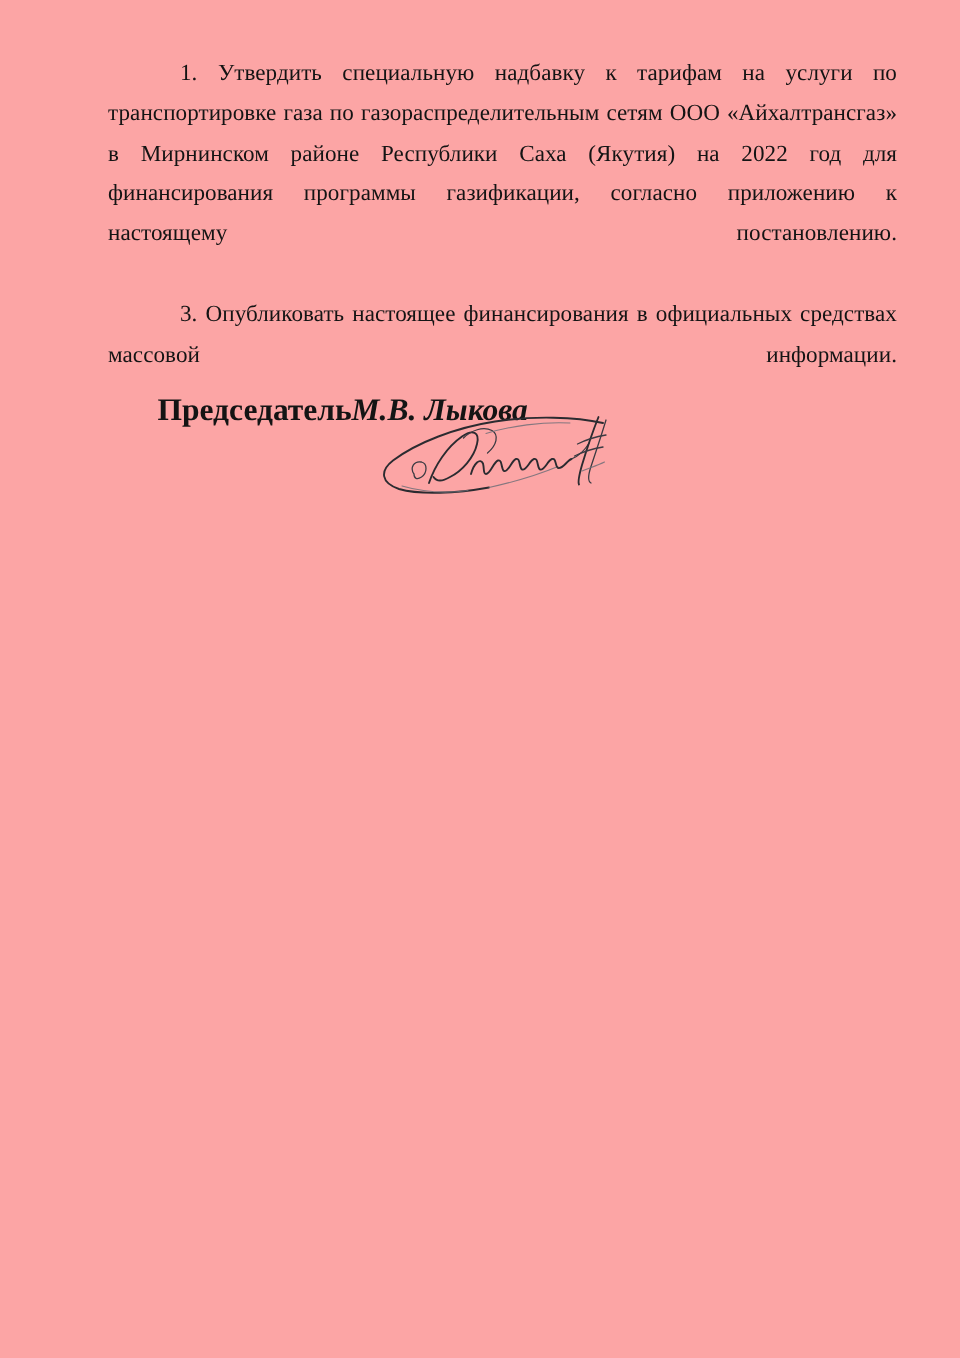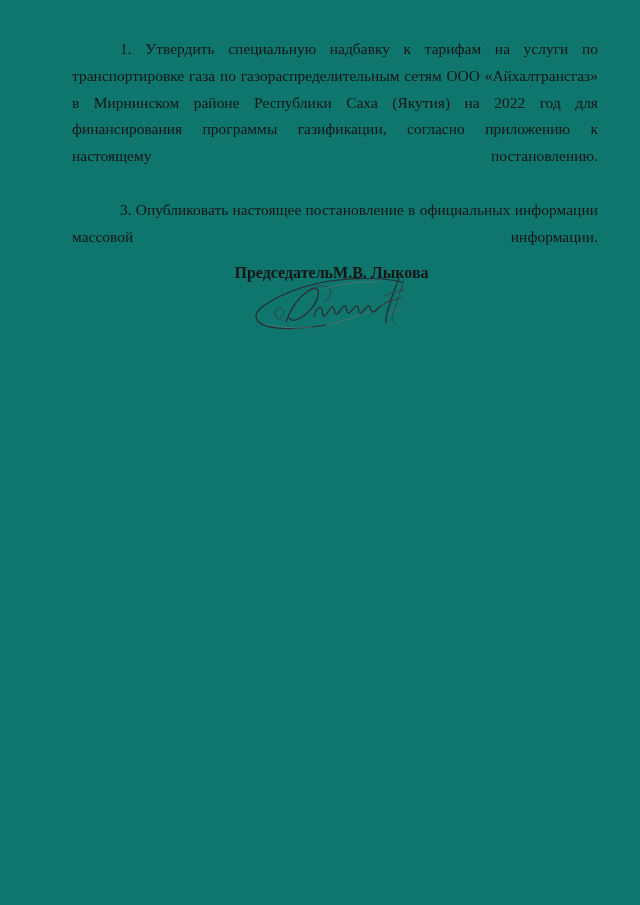--- a/index.html
+++ b/index.html
@@ -12,21 +12,21 @@
   body {
     font-family: "Liberation Serif", "DejaVu Serif", serif;
     color: #141414;
     -webkit-font-smoothing: antialiased;
   }
 
   .page {
     position: relative;
     width: 640px;
     height: 905px;
-    background: #0f766e;
+    background: #fca5a5;
     overflow: hidden;
     box-sizing: border-box;
   }
 
   .doc-body {
     position: absolute;
     left: 72px;
     top: 36px;
     width: 526px;
   }
@@ -63,35 +63,36 @@
     position: absolute;
     left: 72px;
     top: 262px;
     width: 526px;
     height: 80px;
   }
 
   .sign-row {
     position: relative;
     display: flex;
-    justify-content: center;
+    justify-content: flex-start;
     align-items: baseline;
-    font-size: 16px;
+    font-size: 21px;
     font-weight: bold;
     line-height: 22px;
   }
 
   .sign-role {
     padding-left: 33px;
     white-space: nowrap;
   }
 
   .sign-name {
     padding-right: 40px;
     white-space: nowrap;
+    font-style: italic;
   }
 
   .signature-mark {
     position: absolute;
     left: 180px;
     top: 14px;
     width: 165px;
     height: 58px;
     pointer-events: none;
   }
@@ -136,21 +137,21 @@
   <div class="doc-body">
 
     <p class="clause">
       <span class="num">1.</span>
       <span>Утвердить специальную надбавку к тарифам на услуги по транспортировке газа по газораспределительным сетям ООО «Айхалтрансгаз» в Мирнинском районе Республики Саха (Якутия) на 2022 год для финансирования программы газификации, согласно приложению к настоящему постановлению.</span>
     </p>
 
 
     <p class="clause">
       <span class="num">3.</span>
-      <span>Опубликовать настоящее постановление в официальных информации массовой информации.</span>
+      <span>Опубликовать настоящее финансирования в официальных средствах массовой информации.</span>
     </p>
 
   </div>
 
   <div class="sign-block">
 
     <div class="sign-row">
       <span class="sign-role">Председатель</span>
       <span class="sign-name">М.В. Лыкова</span>
     </div>

